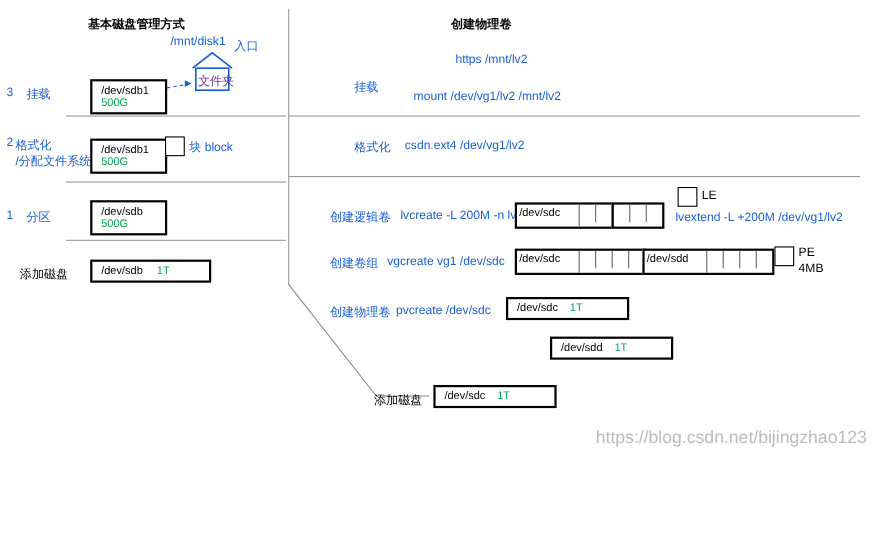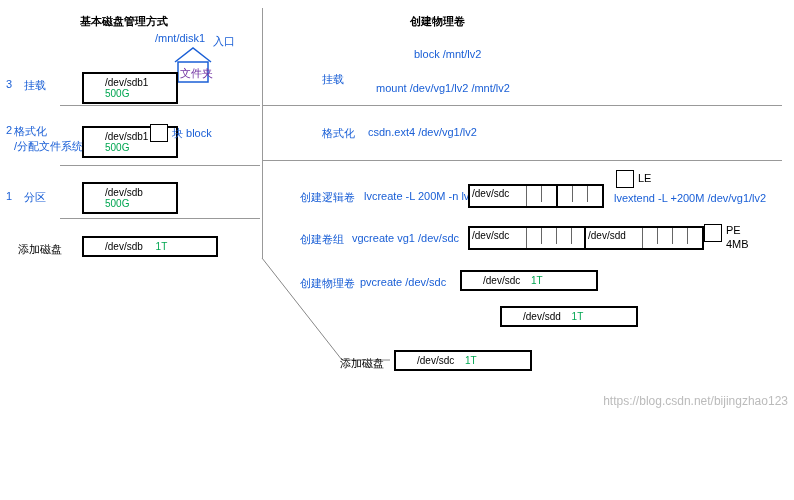--- a/index.html
+++ b/index.html
@@ -1,31 +1,31 @@
 <!DOCTYPE html>
 <html><head>
 <meta charset="utf-8">
 <style>
   html,body{margin:0;padding:0;font-family:"Microsoft YaHei",Arial,sans-serif;font-size:11px;background:#fff;color:#000}
   .stage{position:relative;width:794px;height:412px}
   .abs{position:absolute}
   .blue{color:#1a5fd6}
   .purple{color:#7030a0}
   .blk{font-weight:600}
-  .diskbox{border:2px solid #000;background:#fff;padding:3px 21px;white-space:nowrap;font-size:10px}
+  .diskbox{border:2px solid #000;background:#fff;padding:3px 8px;white-space:nowrap;font-size:10px}
   .diskbox .sz{color:#00a651}
   .diskgrid{border:2px solid #000;display:flex;background:#fff}
   .diskgrid .c{border-right:1px solid #666;width:14px;height:16px}
   .diskgrid .c:last-child{border-right:none}
   .diskgrid.h{height:20px}
   .smallbox{border:1.5px solid #000;width:16px;height:16px;background:#fff}
   .label{white-space:nowrap}
   .hr{border-top:1px solid #999;height:0}
   .vr{border-left:1px solid #999;width:0}
-  .watermark{position:absolute;right:6px;bottom:4px;color:#bbb;font-size:12px}
+  .watermark{position:absolute;right:6px;bottom:4px;color:#bbb;font-size:16px}
   svg.conn{position:absolute;left:0;top:0;pointer-events:none}
 </style>
 </head>
 <body>
 <div class="stage">
 
 <div class="abs vr" style="left:262px;top:8px;height:250px"></div>
 <div class="abs hr" style="left:262px;top:105px;width:520px"></div>
 <div class="abs hr" style="left:262px;top:160px;width:520px"></div>
 <div class="abs hr" style="left:60px;top:105px;width:200px"></div>
@@ -85,21 +85,21 @@
   <span class="sz">500G</span>
 </div>
 
 <div class="abs label" style="left:18px;top:242px">添加磁盘</div>
 <div class="abs diskbox" style="left:82px;top:236px;width:90px">
   <span>/dev/sdb</span>
   <span class="sz" style="margin-left:10px">1T</span>
 </div>
 
 <div class="abs blue label" style="left:322px;top:72px">挂载</div>
-<div class="abs blue label" style="left:414px;top:48px">block /mnt/lv2</div>
+<div class="abs blue label" style="left:414px;top:48px">https /mnt/lv2</div>
 <div class="abs blue label" style="left:376px;top:82px">mount /dev/vg1/lv2 /mnt/lv2</div>
 
 <div class="abs blue label" style="left:322px;top:126px">格式化</div>
 <div class="abs blue label" style="left:368px;top:126px">csdn.ext4 /dev/vg1/lv2</div>
 
 <div class="abs blue label" style="left:300px;top:190px">创建逻辑卷</div>
 <div class="abs blue label" style="left:364px;top:190px">lvcreate -L 200M -n lv2 vg1</div>
 <div class="abs diskgrid h" style="left:468px;top:184px">
   <div class="c" style="width:52px;font-size:10px;padding:2px">/dev/sdc</div>
   <div class="c"></div>

